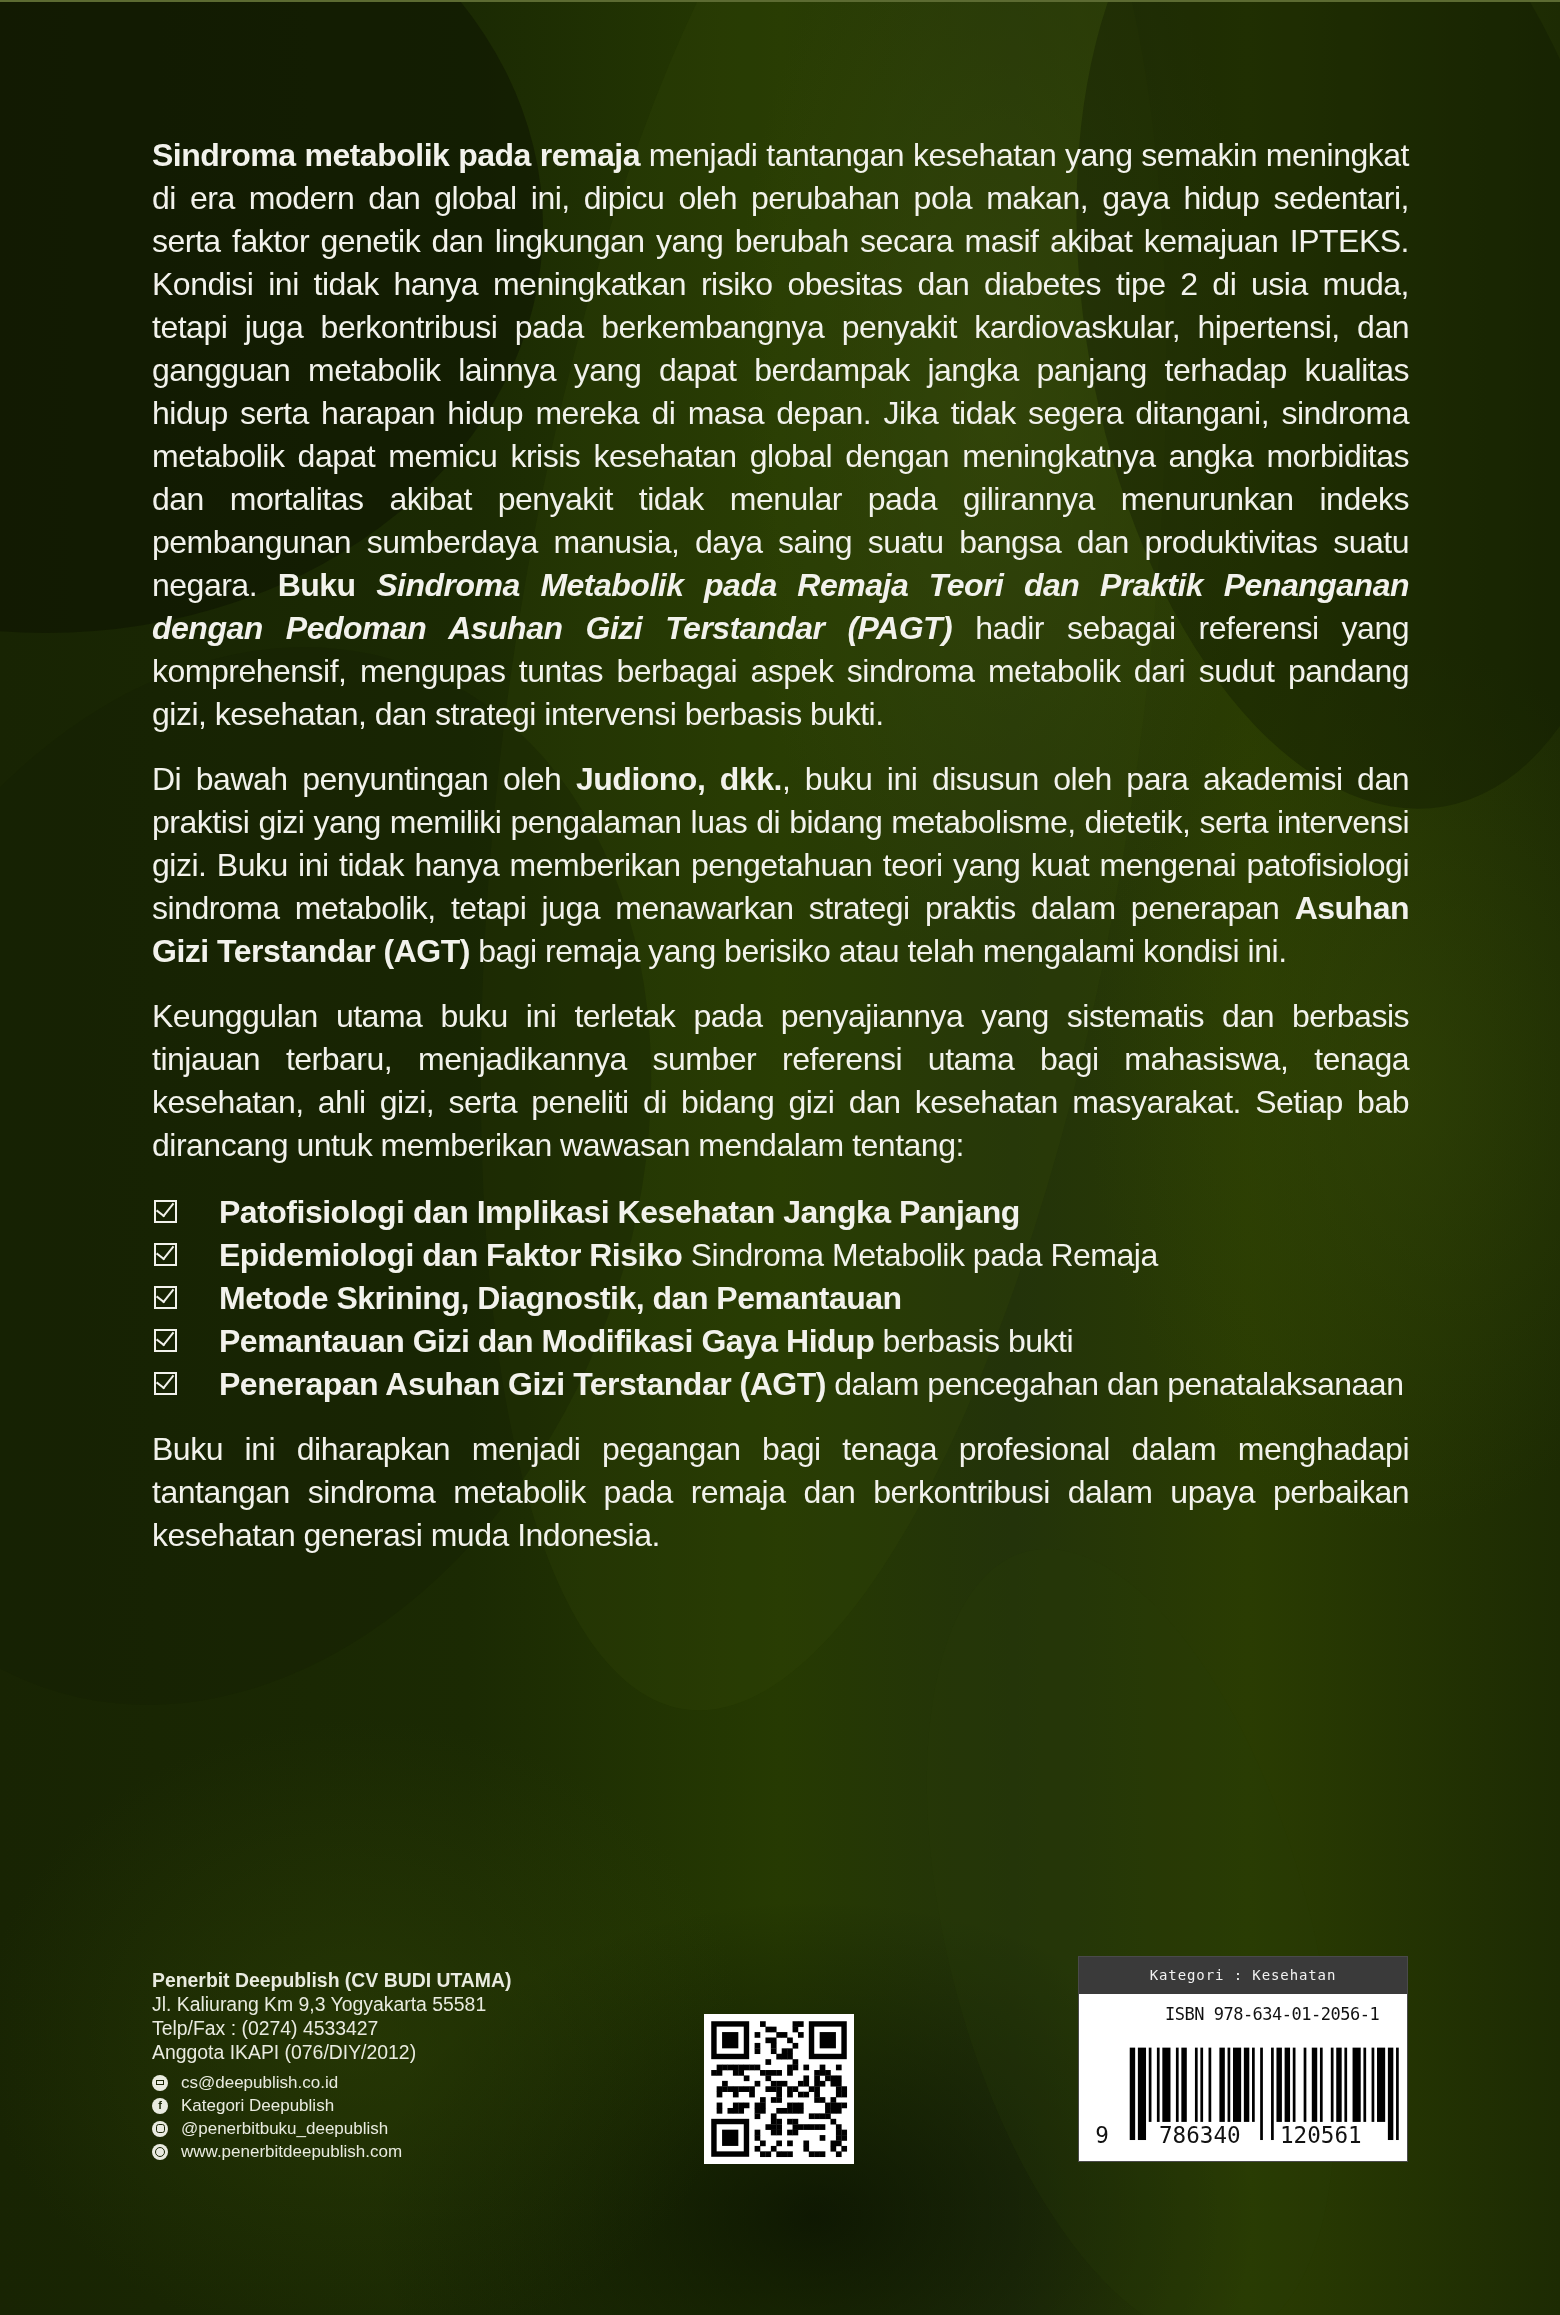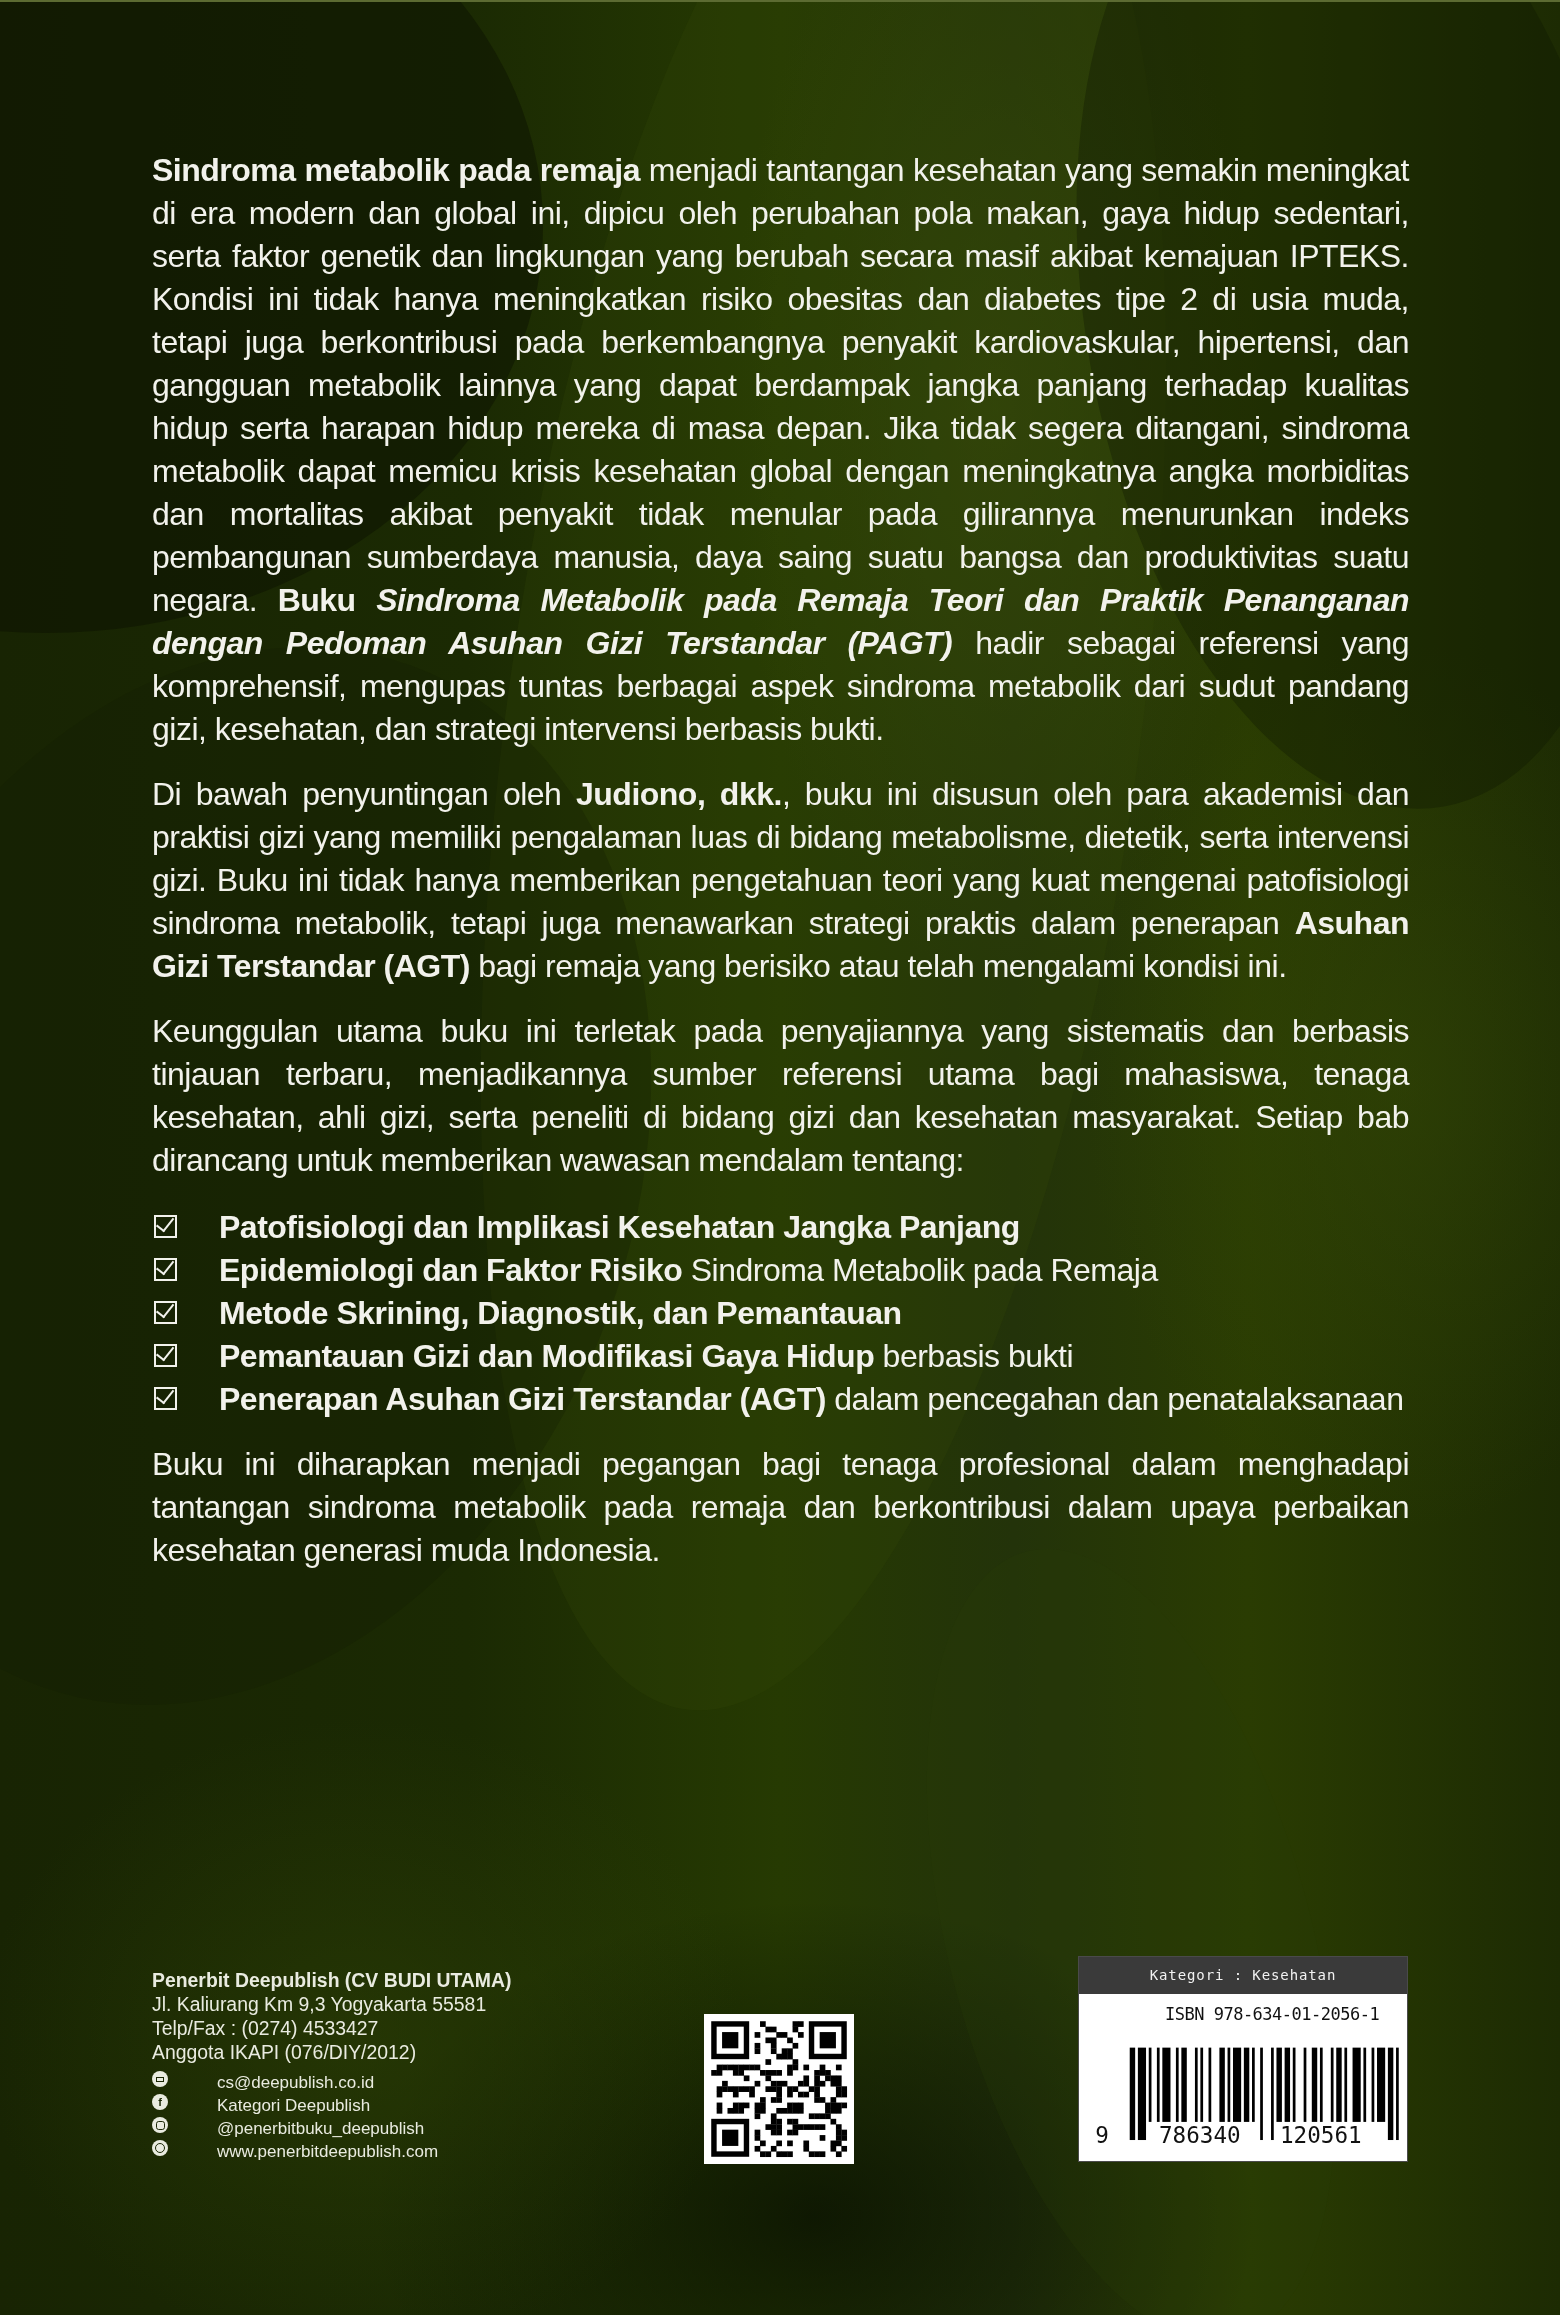--- a/index.html
+++ b/index.html
@@ -54,21 +54,21 @@
       transform: rotate(-15deg);
     }
     .top-line {
       position: absolute; left: 0; top: 0; width: 100%; height: 1.8px;
       background: #5c6b32;
     }
 
     .content {
       position: absolute;
       left: 152px;
-      top: 149px;
+      top: 134px;
       width: 1257px;
       font-family: "Liberation Sans", sans-serif;
       font-size: 32px;
       line-height: 43px;
       color: #f2f2ec;
       letter-spacing: -0.5px;
     }
     .content p {
       margin: 0 0 22px 0;
       text-align: justify;
@@ -118,21 +118,21 @@
       color: #e9ebe0;
     }
     .publisher .pub-name { font-weight: bold; }
     .contacts {
       margin-top: 7.2px;
       font-size: 17px;
       line-height: 23px;
     }
     .contact-row {
       display: flex;
-      gap: 36px;
+      align-items: center;
     }
     .contact-icon {
       width: 16.3px;
       height: 16.3px;
       border-radius: 50%;
       background: #e9ebe0;
       margin-right: 12.7px;
       position: relative;
       flex: 0 0 16.3px;
       display: flex;

